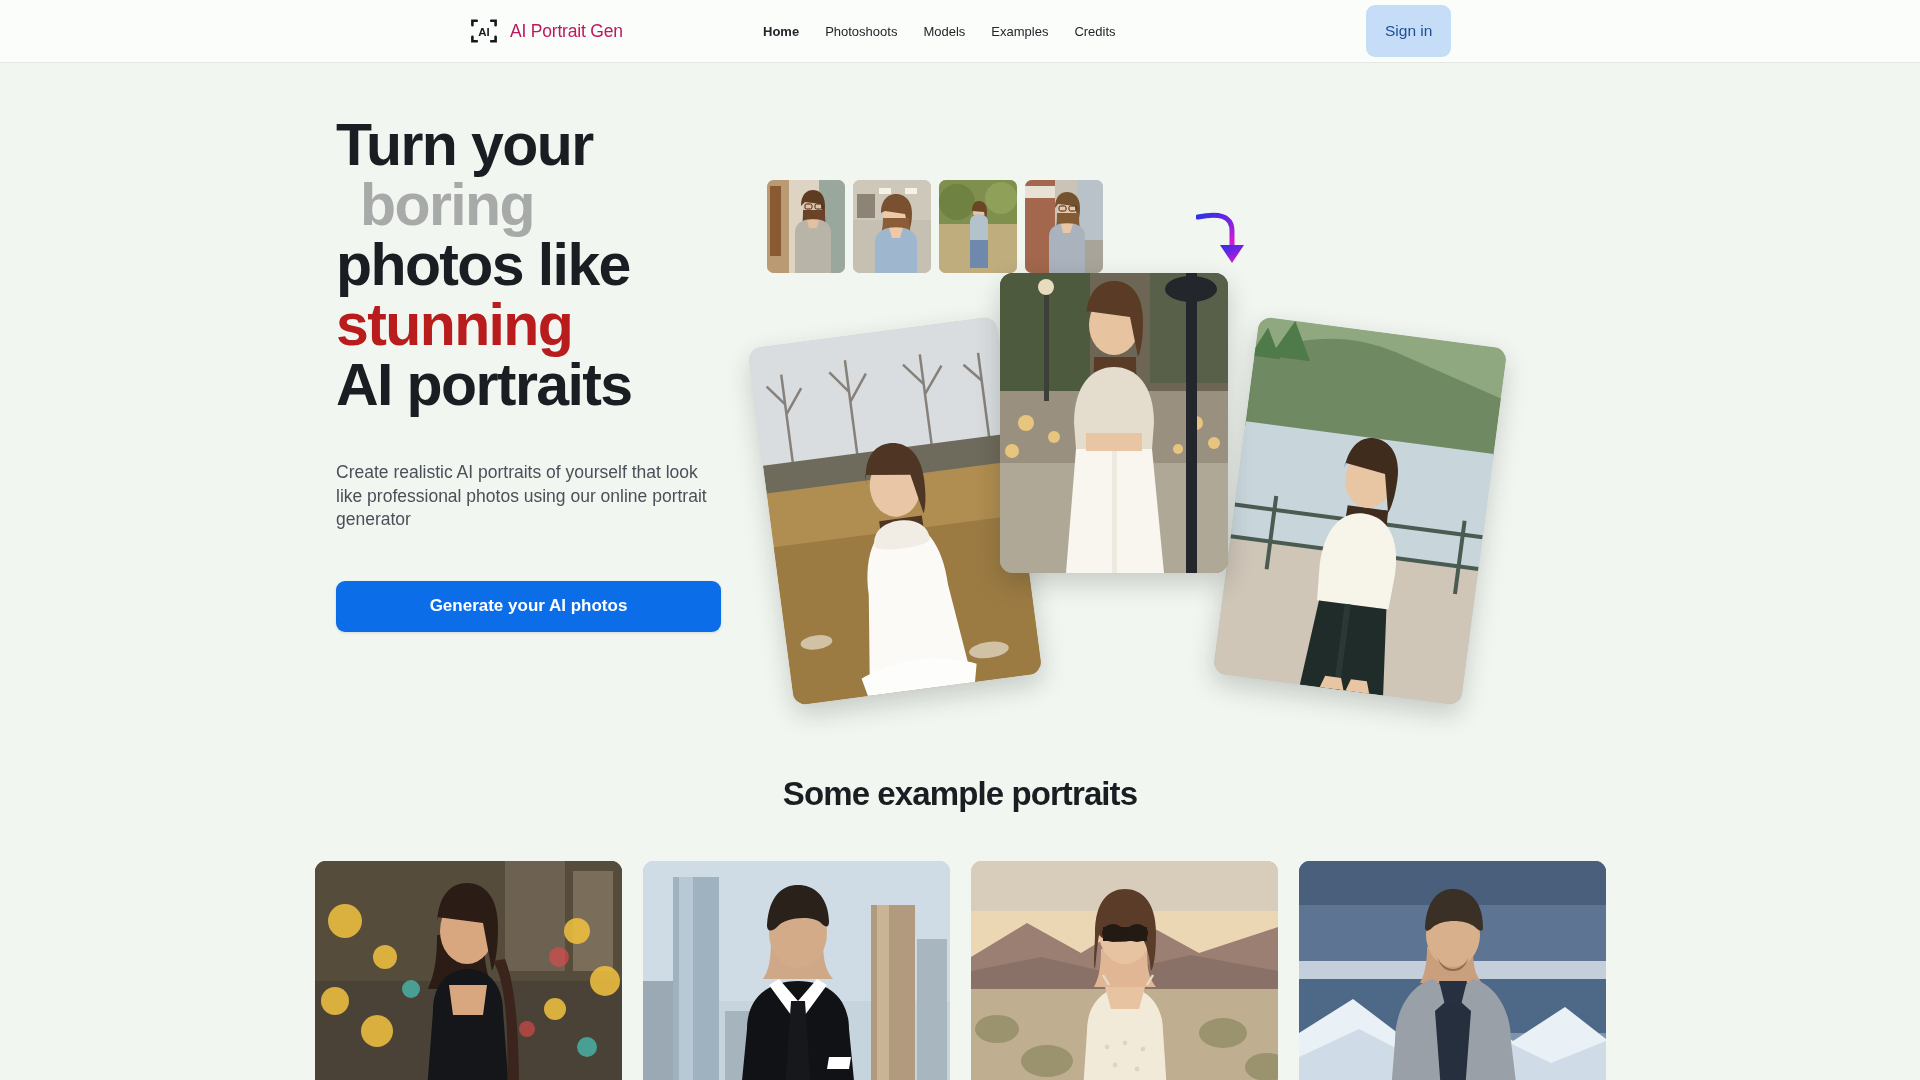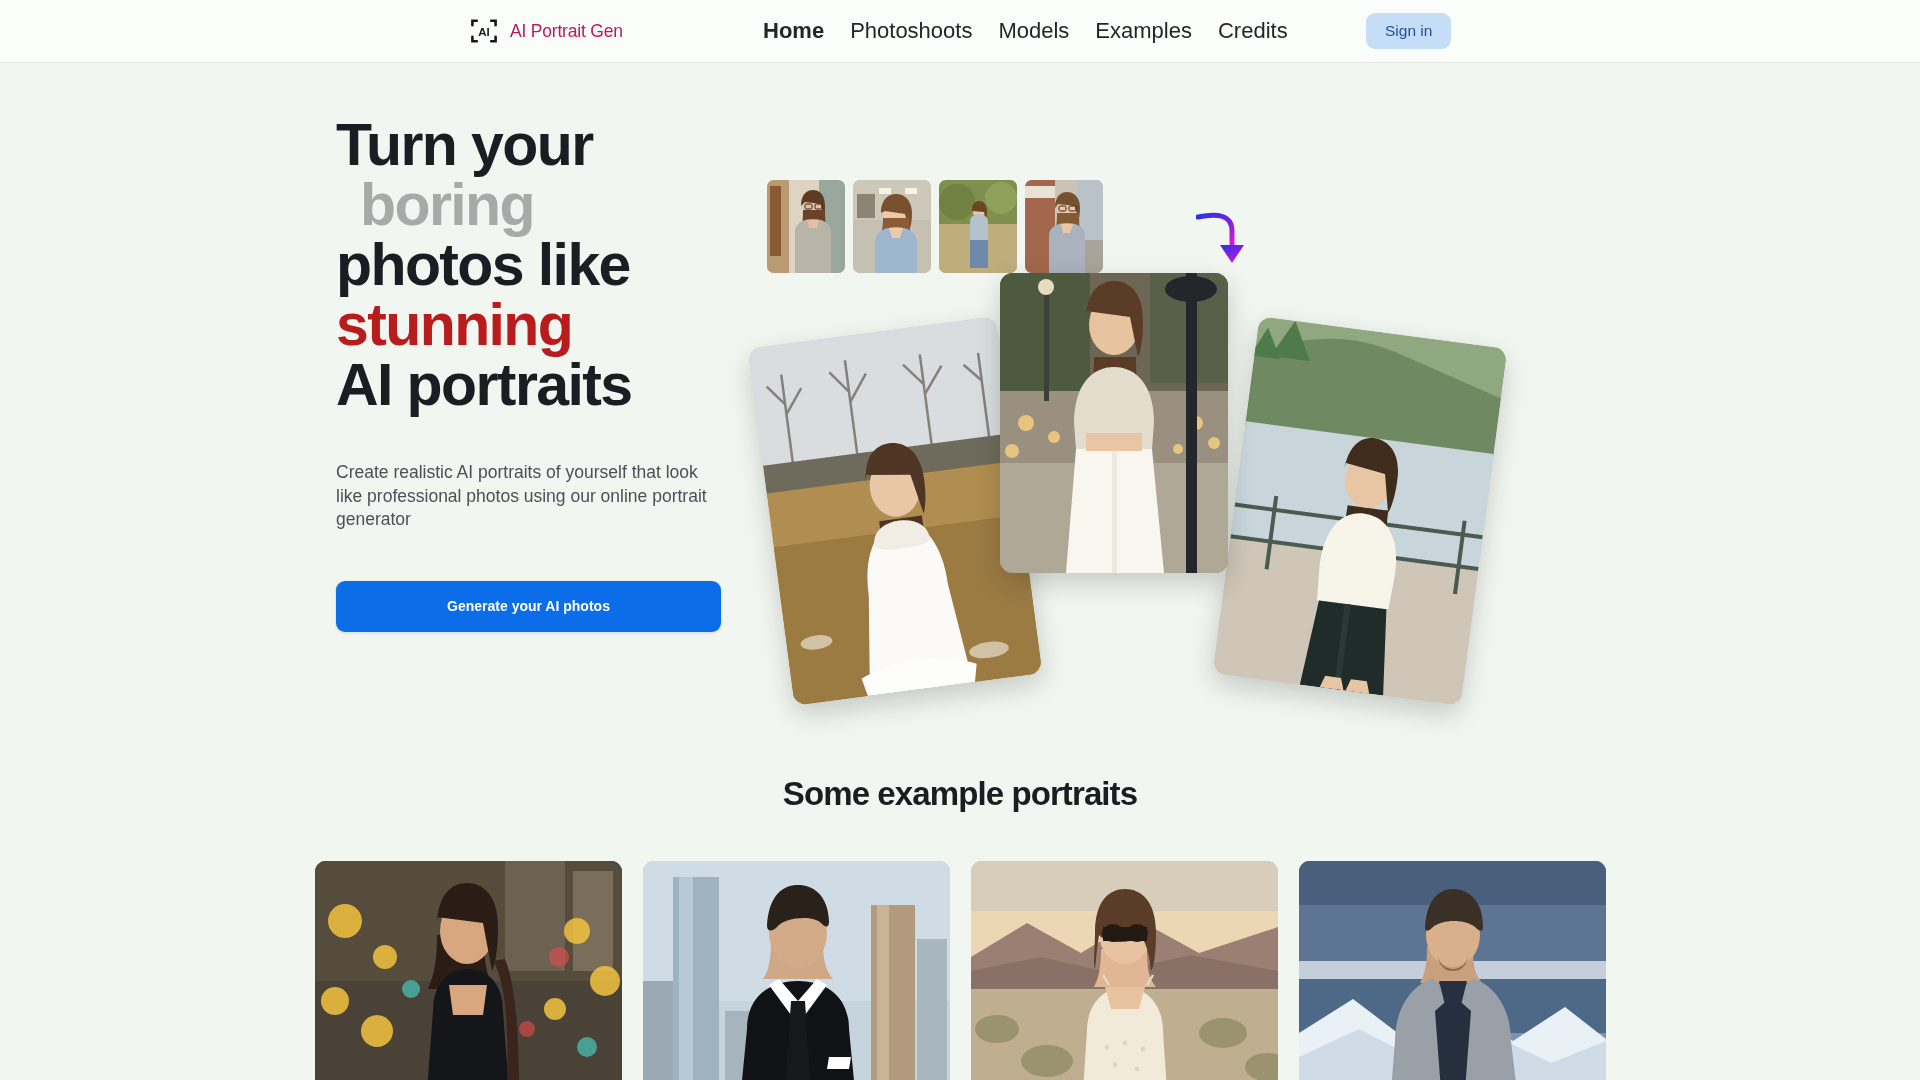--- a/index.html
+++ b/index.html
@@ -52,32 +52,32 @@
 
   .nav {
     position: absolute;
     left: 763px;
     display: flex;
     align-items: center;
     gap: 26px;
   }
 
   .nav-link {
-    font-size: 22px;
+    font-size: 13px;
     color: #22262b;
     white-space: nowrap;
     cursor: pointer;
     text-decoration: none;
   }
   .nav-link.active { font-weight: bold; }
 
   .signin-btn {
     position: absolute;
     left: 1366px;
-    height: 36px;
+    height: 52px;
     padding: 0 19px;
     background: #c5ddf7;
     color: #1d4f96;
     border: none;
     border-radius: 9px;
     font-size: 15.5px;
     font-family: "Liberation Sans", sans-serif;
     cursor: pointer;
     display: flex;
     align-items: center;
@@ -117,21 +117,21 @@
   }
 
   .cta-btn {
     margin-top: 49px;
     width: 385px;
     height: 51px;
     background: #0b6ee8;
     color: #ffffff;
     border: none;
     border-radius: 9px;
-    font-size: 14px;
+    font-size: 17px;
     font-weight: bold;
     font-family: "Liberation Sans", sans-serif;
     cursor: pointer;
     box-shadow: 0 1px 3px rgba(0,0,0,0.12);
   }
 
   
   .thumb-strip {
     position: absolute;
     left: 767px;

